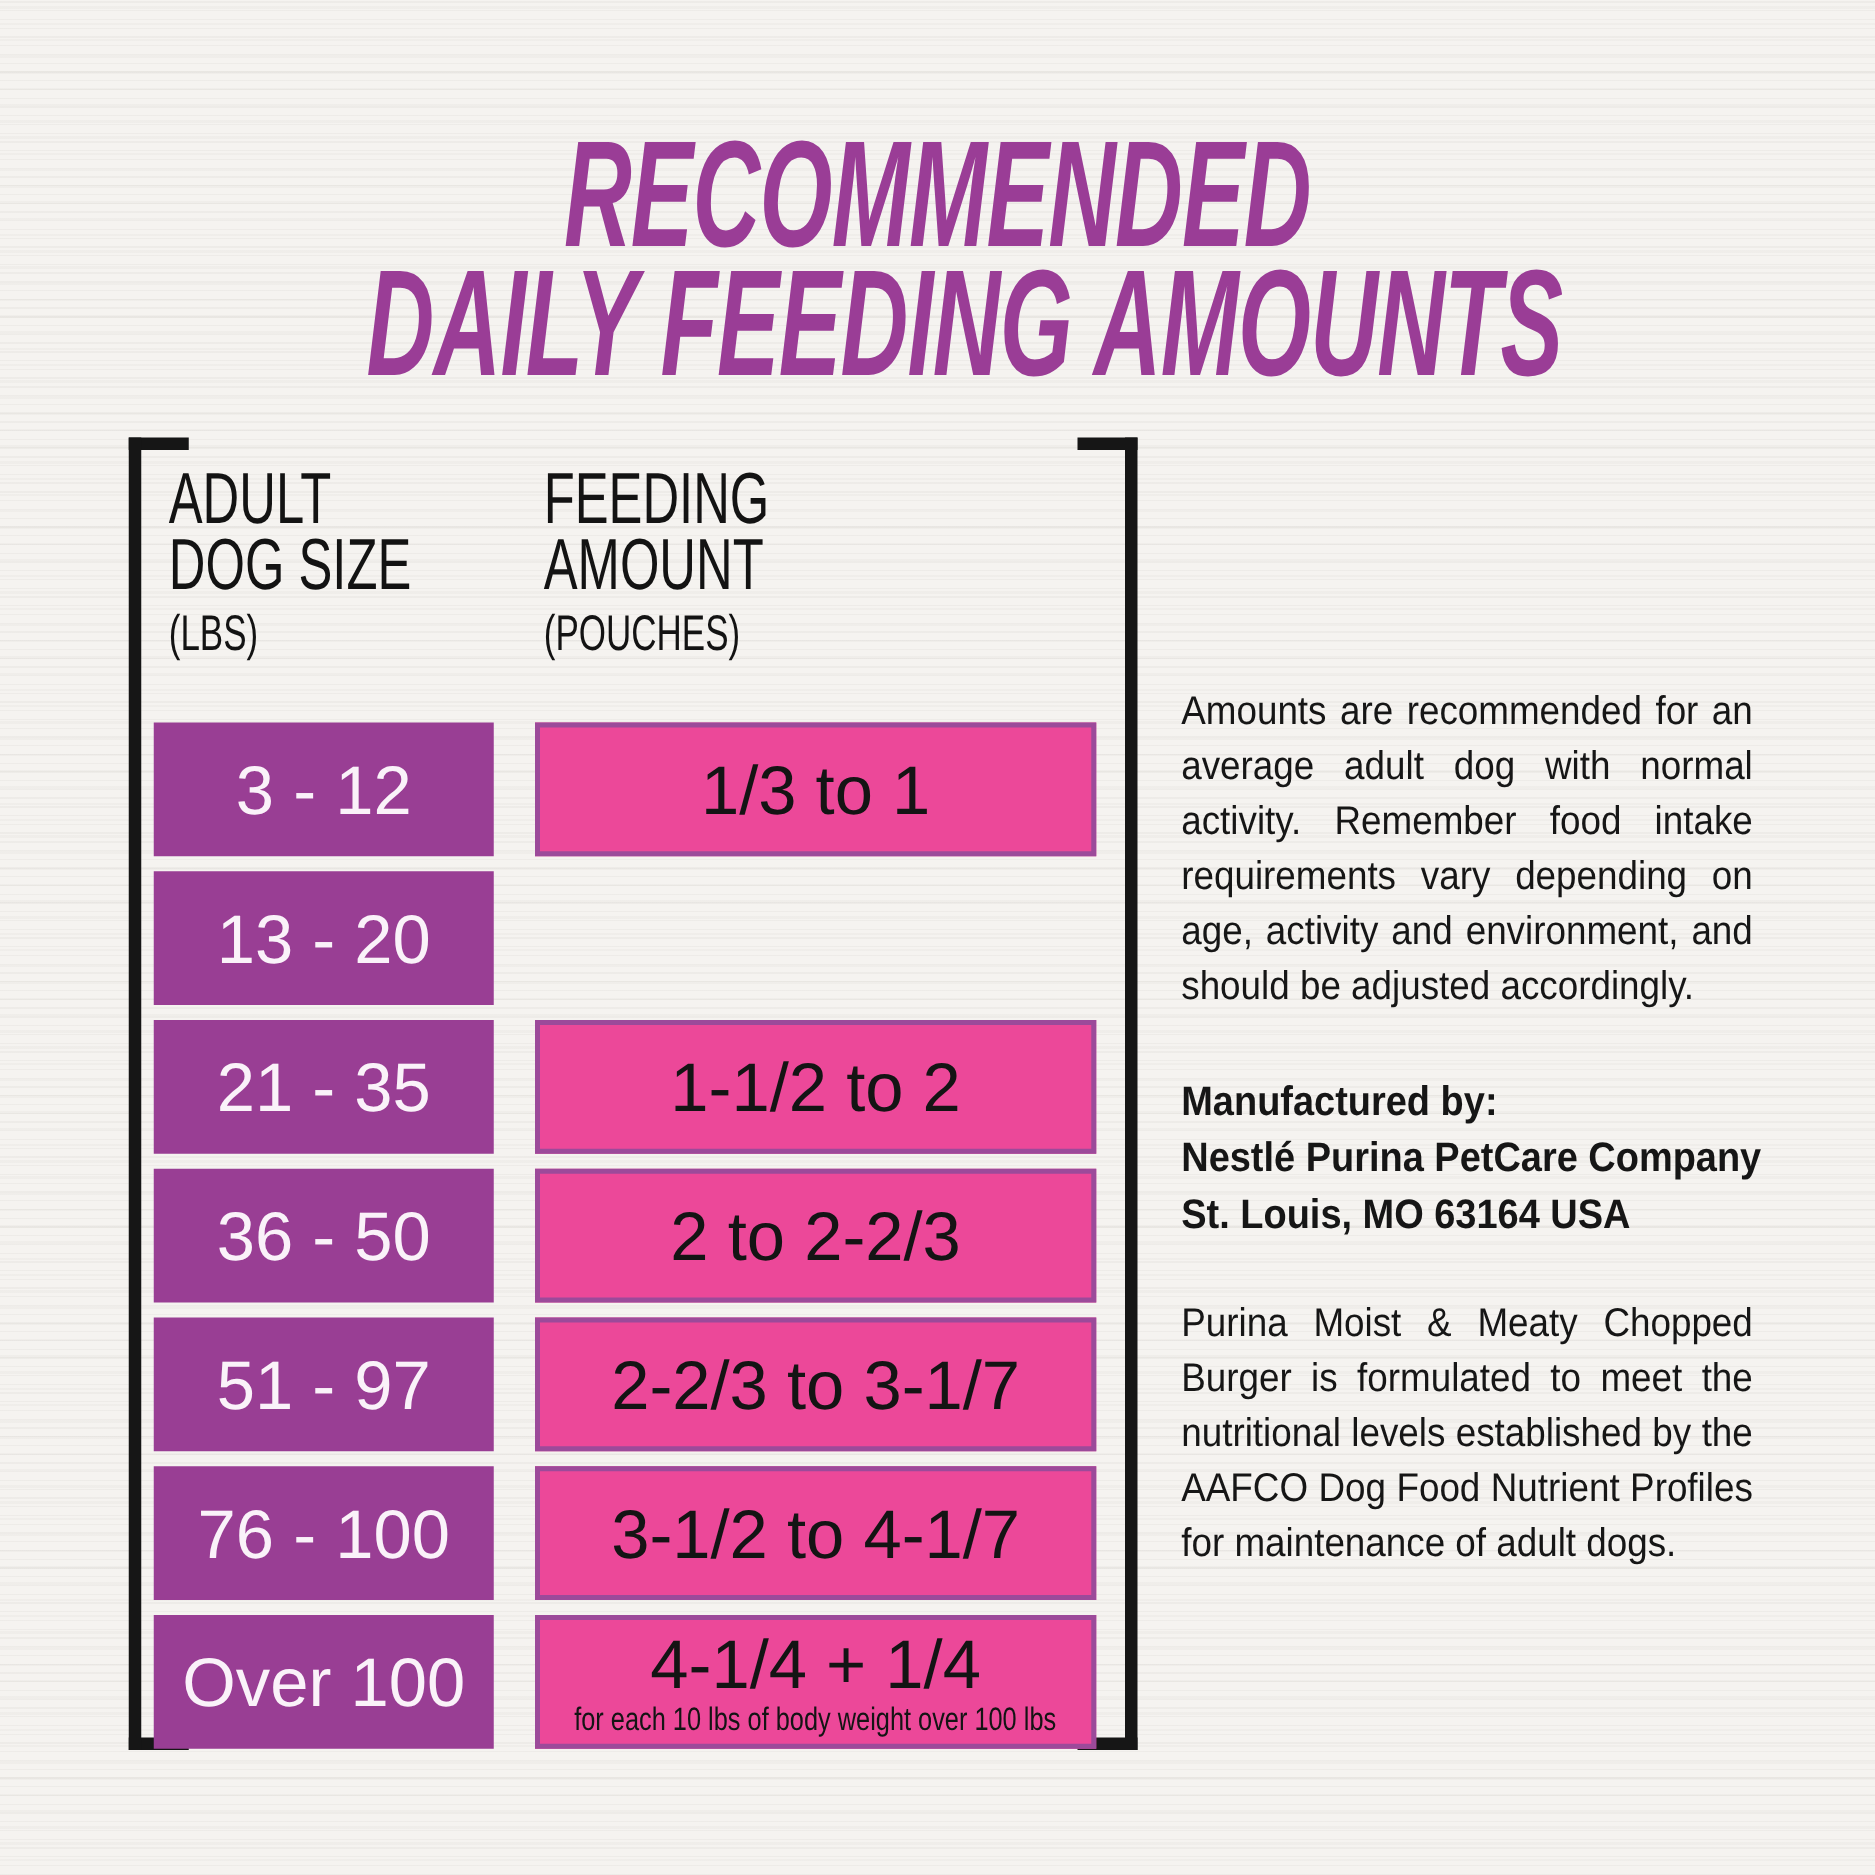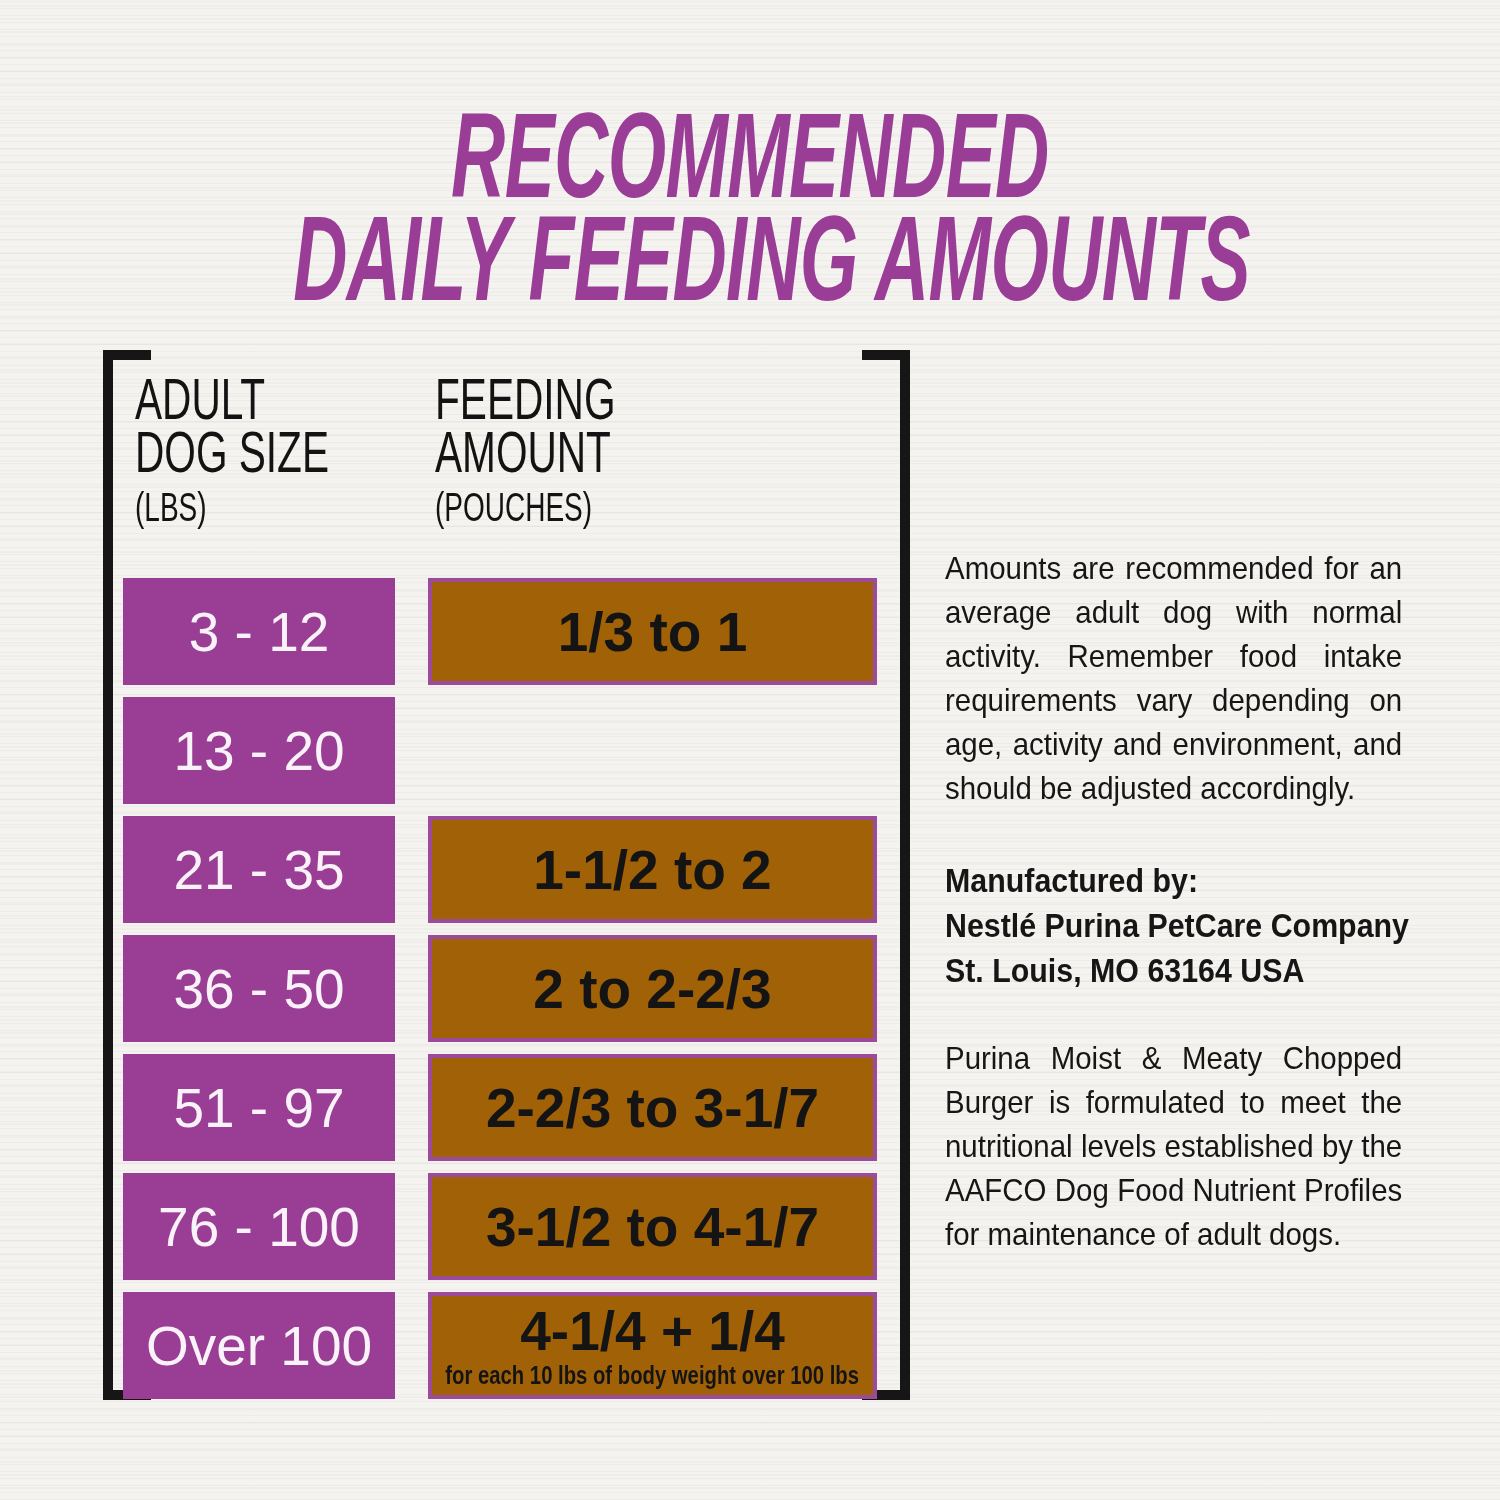--- a/index.html
+++ b/index.html
@@ -33,23 +33,23 @@
   
   .rows{position:absolute;left:123px;top:551px;width:754px;margin-top:27px;}
   .row{display:flex;height:107px;margin-bottom:12px;}
   .size-cell{
     width:272px;flex:none;background:#993e94;color:#faf2f9;
     display:flex;align-items:center;justify-content:center;
     font-size:55px;letter-spacing:0px;
   }
   .amount-cell{
     margin-left:33px;width:449px;flex:none;box-sizing:border-box;
-    background:#a16207;border:4px solid #9c4a9a;color:#141414;
+    background:#ec4899;border:4px solid #9c4a9a;color:#141414;
     display:flex;flex-direction:column;align-items:center;justify-content:center;
-    font-size:55px;line-height:56px;font-weight:bold;
+    font-size:55px;line-height:56px;
   }
   .amount-note{font-size:26px;line-height:28px;margin-top:2px;white-space:nowrap;transform:scaleX(0.78);transform-origin:50% 50%;}
 
   
   .side-block{position:absolute;left:945px;width:497px;color:#161616;transform:scaleX(0.92);transform-origin:0 0;}
   .para{font-size:32px;line-height:44px;text-align:justify;}
   .activity{top:546px;}
   .manu{top:858px;}
   .manu div{font-weight:bold;font-size:33px;line-height:45px;white-space:nowrap;}
   .aafco{top:1036px;}

